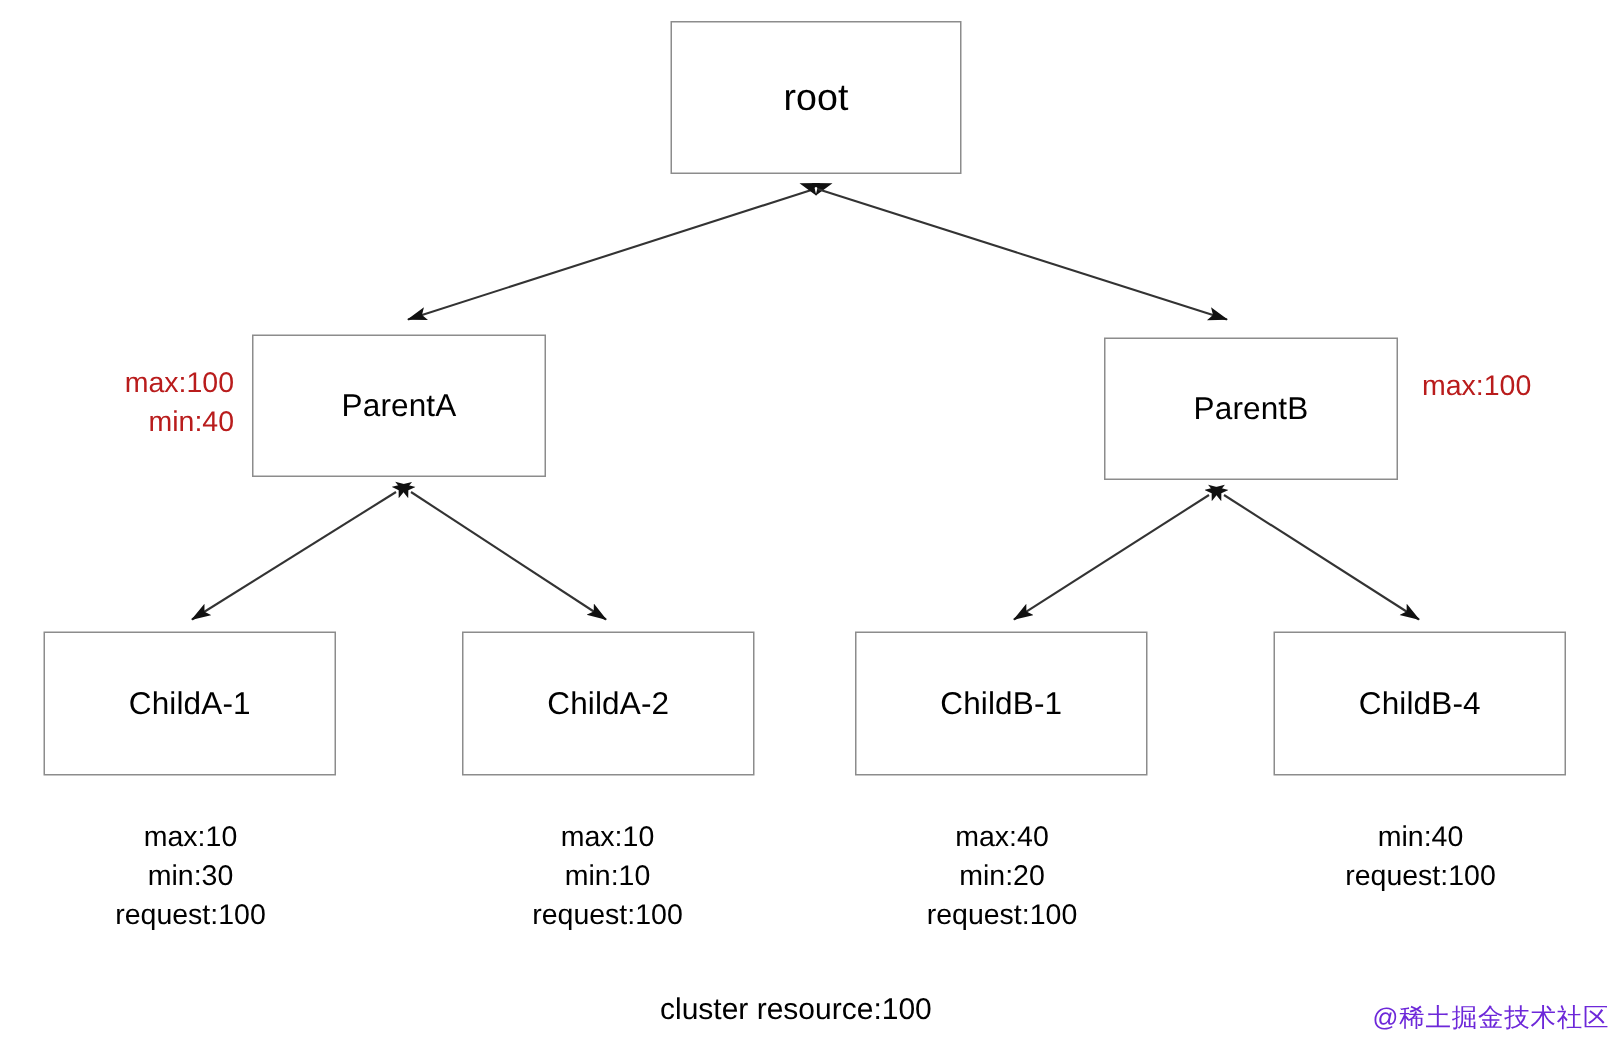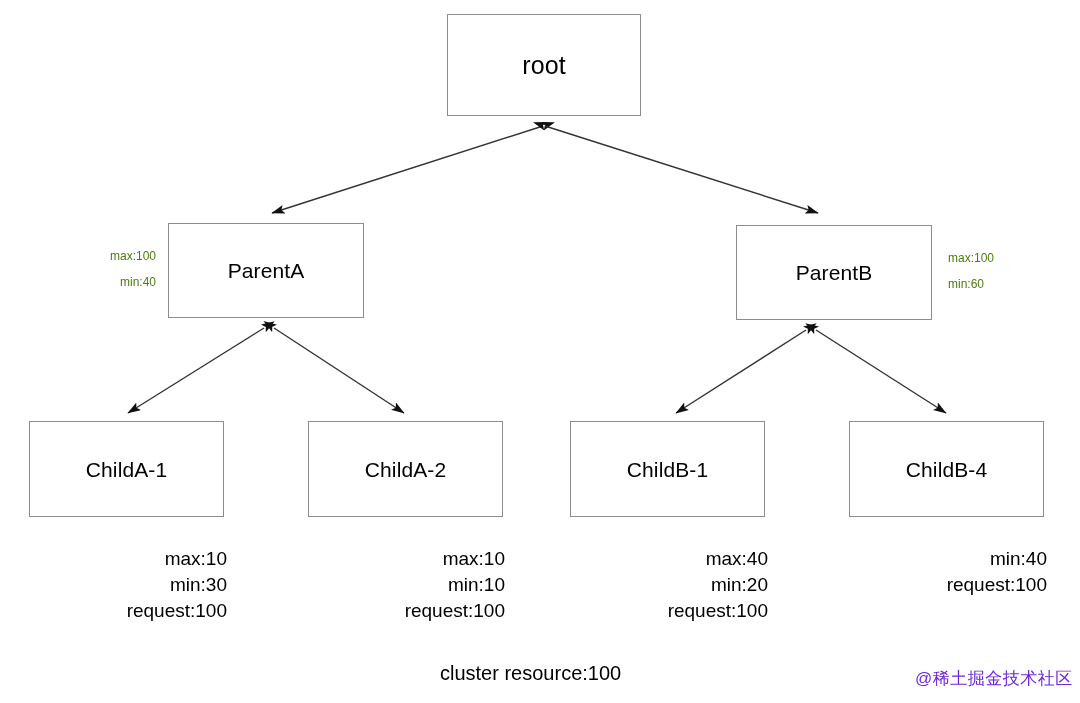--- a/index.html
+++ b/index.html
@@ -39,23 +39,23 @@
     font-size: 21px;
     line-height: 1;
     color: #000000;
     letter-spacing: 0.1px;
   }
   .node-label.root-label {
     font-size: 25px;
   }
   .side-annot {
     position: absolute;
-    font-size: 12px;
+    font-size: 19px;
     line-height: 26px;
-    color: #4d7c0f;
+    color: #b91c1c;
     white-space: nowrap;
   }
   .side-annot .annot-line {
     display: block;
   }
   .side-annot.align-right {
     text-align: right;
   }
   .side-annot.align-left {
     text-align: left;
@@ -63,21 +63,20 @@
   .child-annot {
     position: absolute;
     font-size: 19px;
     line-height: 26px;
     color: #000000;
     text-align: center;
     white-space: nowrap;
   }
   .child-annot .annot-line {
     display: block;
-    text-align: right;
   }
   .caption {
     position: absolute;
     font-size: 20px;
     line-height: 1;
     color: #000000;
     white-space: nowrap;
   }
   .watermark {
     position: absolute;
@@ -125,21 +124,20 @@
   <div class="side-annot align-right" style="left:28px; top:243px; width:128px;">
     <span class="annot-line">max:100</span>
     <span class="annot-line">min:40</span>
   </div>
 
   <div class="node" style="left:736px; top:225px; width:196px; height:95px;">
     <span class="node-label">ParentB</span>
   </div>
   <div class="side-annot align-left" style="left:948px; top:245px; width:128px;">
     <span class="annot-line">max:100</span>
-    <span class="annot-line">min:60</span>
   </div>
 
   <div class="node" style="left:29px; top:421px; width:195px; height:96px;">
     <span class="node-label">ChildA-1</span>
   </div>
   <div class="child-annot" style="left:27px; top:546px; width:200px;">
     <span class="annot-line">max:10</span>
     <span class="annot-line">min:30</span>
     <span class="annot-line">request:100</span>
   </div>

